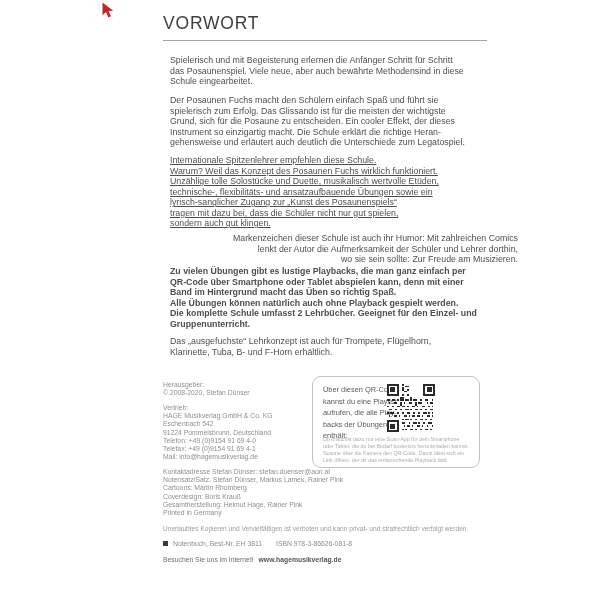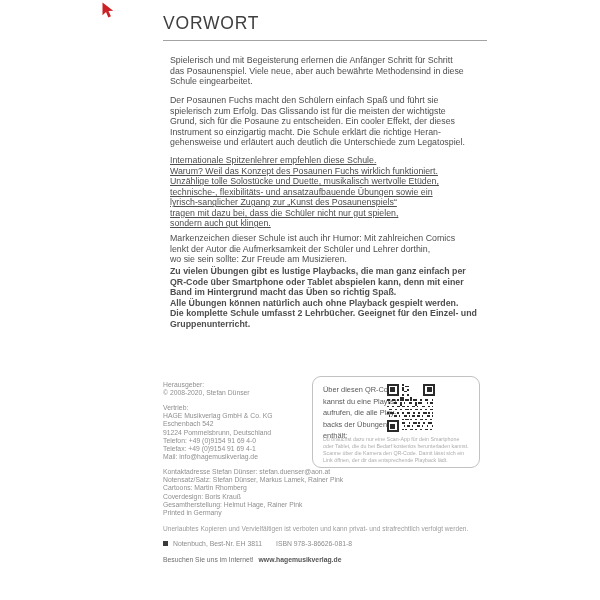--- a/index.html
+++ b/index.html
@@ -2,21 +2,21 @@
 <html><head>
 <meta charset="utf-8">
 <style>
   html,body{margin:0;padding:0;background:#ffffff;}
   #page{position:relative;width:600px;height:600px;background:#ffffff;overflow:hidden;
         font-family:"Liberation Sans",sans-serif;-webkit-font-smoothing:antialiased;}
   .abs{position:absolute;}
   .title{left:163px;top:13px;font-size:17.5px;letter-spacing:0.8px;color:#3f3f3f;font-weight:400;}
   .rule{left:163px;top:40px;width:324px;height:1px;background:#a3a3a3;}
   .para{left:170px;width:348px;font-size:8.8px;line-height:10.55px;color:#4e4e4e;white-space:pre-line;}
-  .p0{top:55px;} .p1{top:95px;} .p2{top:155px;text-decoration:underline;} .p3{top:233px;} .p4{top:266px;font-weight:bold;} .p5{top:336px;}
+  .p0{top:55px;} .p1{top:95px;} .p2{top:155px;text-decoration:underline;} .p3{top:233px;text-align:right;} .p4{top:266px;font-weight:bold;} .p5{top:336px;}
   .imprint{left:163px;width:230px;font-size:6.8px;line-height:8.2px;color:#8f8f8f;white-space:pre-line;}
   .i0{top:381px;} .i1{top:404px;} .i2{top:468px;}
   .legal{left:163px;top:525px;width:330px;font-size:6.6px;color:#9c9c9c;}
   .isbnrow{left:163px;top:540px;display:flex;align-items:center;font-size:6.8px;color:#8c8c8c;}
   .sq{width:5px;height:5px;background:#3a3a3a;margin-right:5px;flex:none;}
   .isbn-gap{display:inline-block;width:14px;}
   .visit{left:163px;top:556px;font-size:6.8px;color:#6e6e6e;}
   .visit .url{font-weight:bold;color:#555555;margin-left:3px;}
   .qrbox{left:312px;top:376px;width:166px;height:90px;border:1px solid #c2c2c2;border-radius:9px;background:#fff;}
   .qrtext{left:10px;top:7px;width:92px;font-size:7.4px;line-height:11.6px;color:#595959;white-space:pre-line;}
@@ -53,20 +53,22 @@
 sondern auch gut klingen.</div>
   <div class="abs para p3">Markenzeichen dieser Schule ist auch ihr Humor: Mit zahlreichen Comics
 lenkt der Autor die Aufmerksamkeit der Schüler und Lehrer dorthin,
 wo sie sein sollte: Zur Freude am Musizieren.</div>
   <div class="abs para p4">Zu vielen Übungen gibt es lustige Playbacks, die man ganz einfach per
 QR-Code über Smartphone oder Tablet abspielen kann, denn mit einer
 Band im Hintergrund macht das Üben so richtig Spaß.
 Alle Übungen können natürlich auch ohne Playback gespielt werden.
 Die komplette Schule umfasst 2 Lehrbücher. Geeignet für den Einzel- und
 Gruppenunterricht.</div>
+  <div class="abs para p5">Das „ausgefuchste“ Lehrkonzept ist auch für Trompete, Flügelhorn,
+Klarinette, Tuba, B- und F-Horn erhältlich.</div>
 
   <div class="abs imprint i0">Herausgeber:
 © 2008-2020, Stefan Dünser</div>
   <div class="abs imprint i1">Vertrieb:
 HAGE Musikverlag GmbH &amp; Co. KG
 Eschenbach 542
 91224 Pommelsbrunn, Deutschland
 Telefon: +49 (0)9154 91 69 4-0
 Telefax: +49 (0)9154 91 69 4-1
 Mail: info@hagemusikverlag.de</div>

